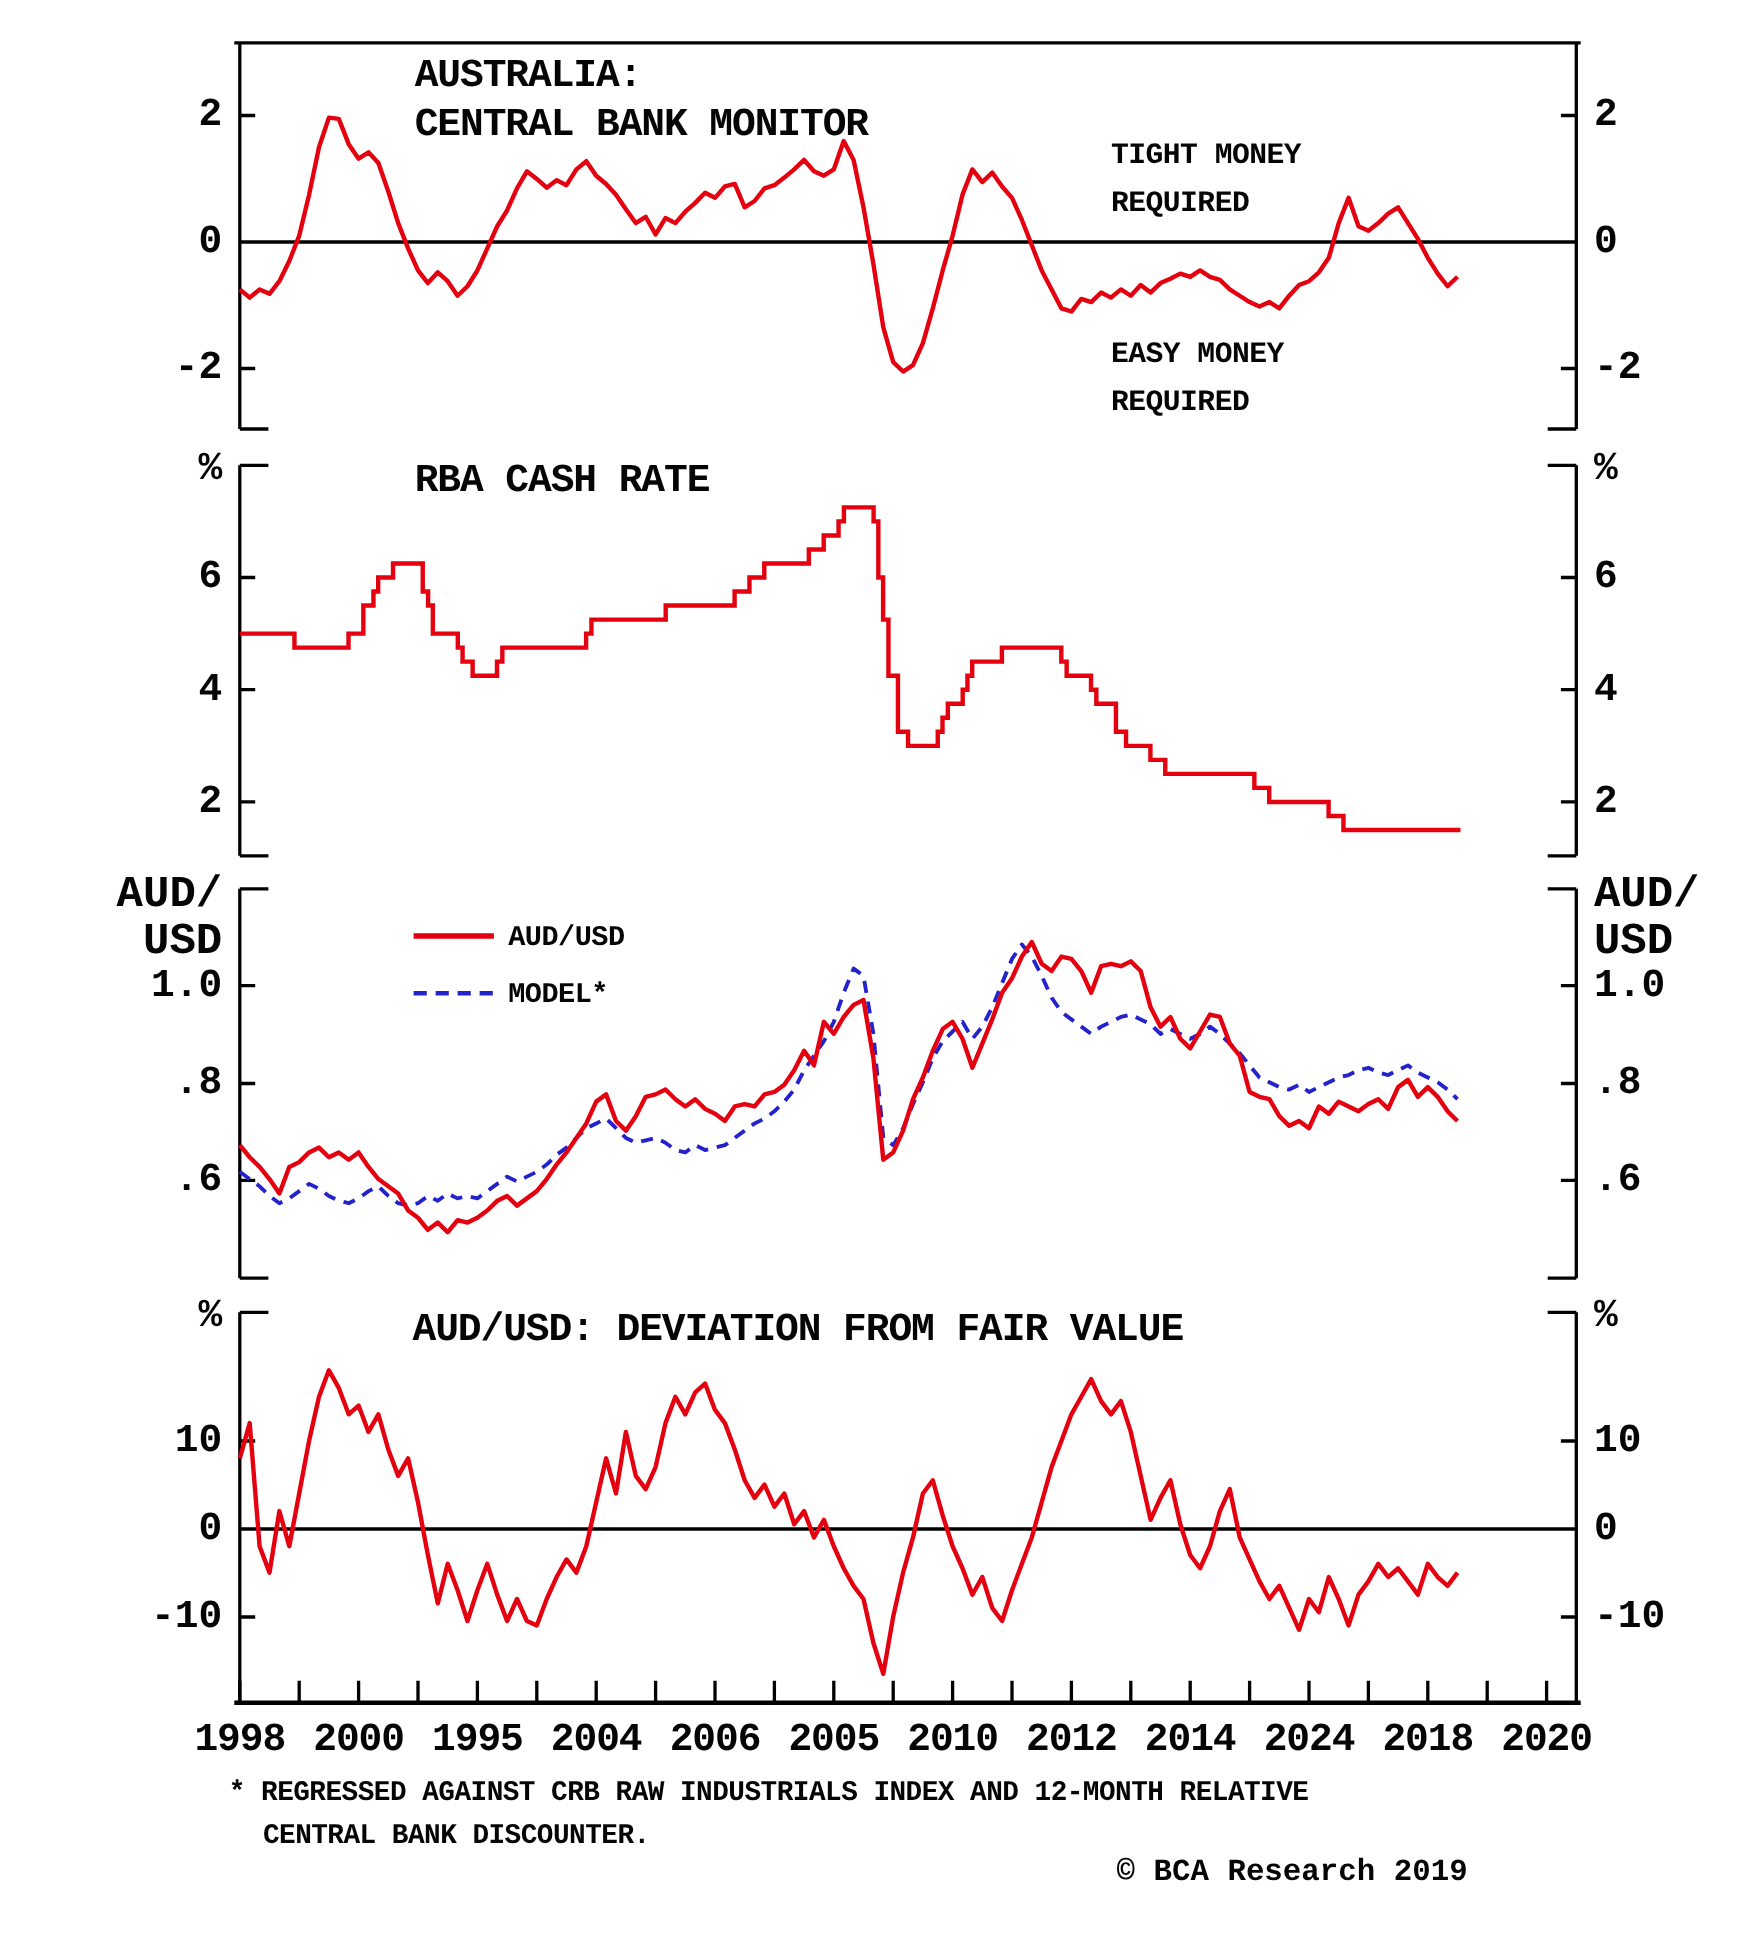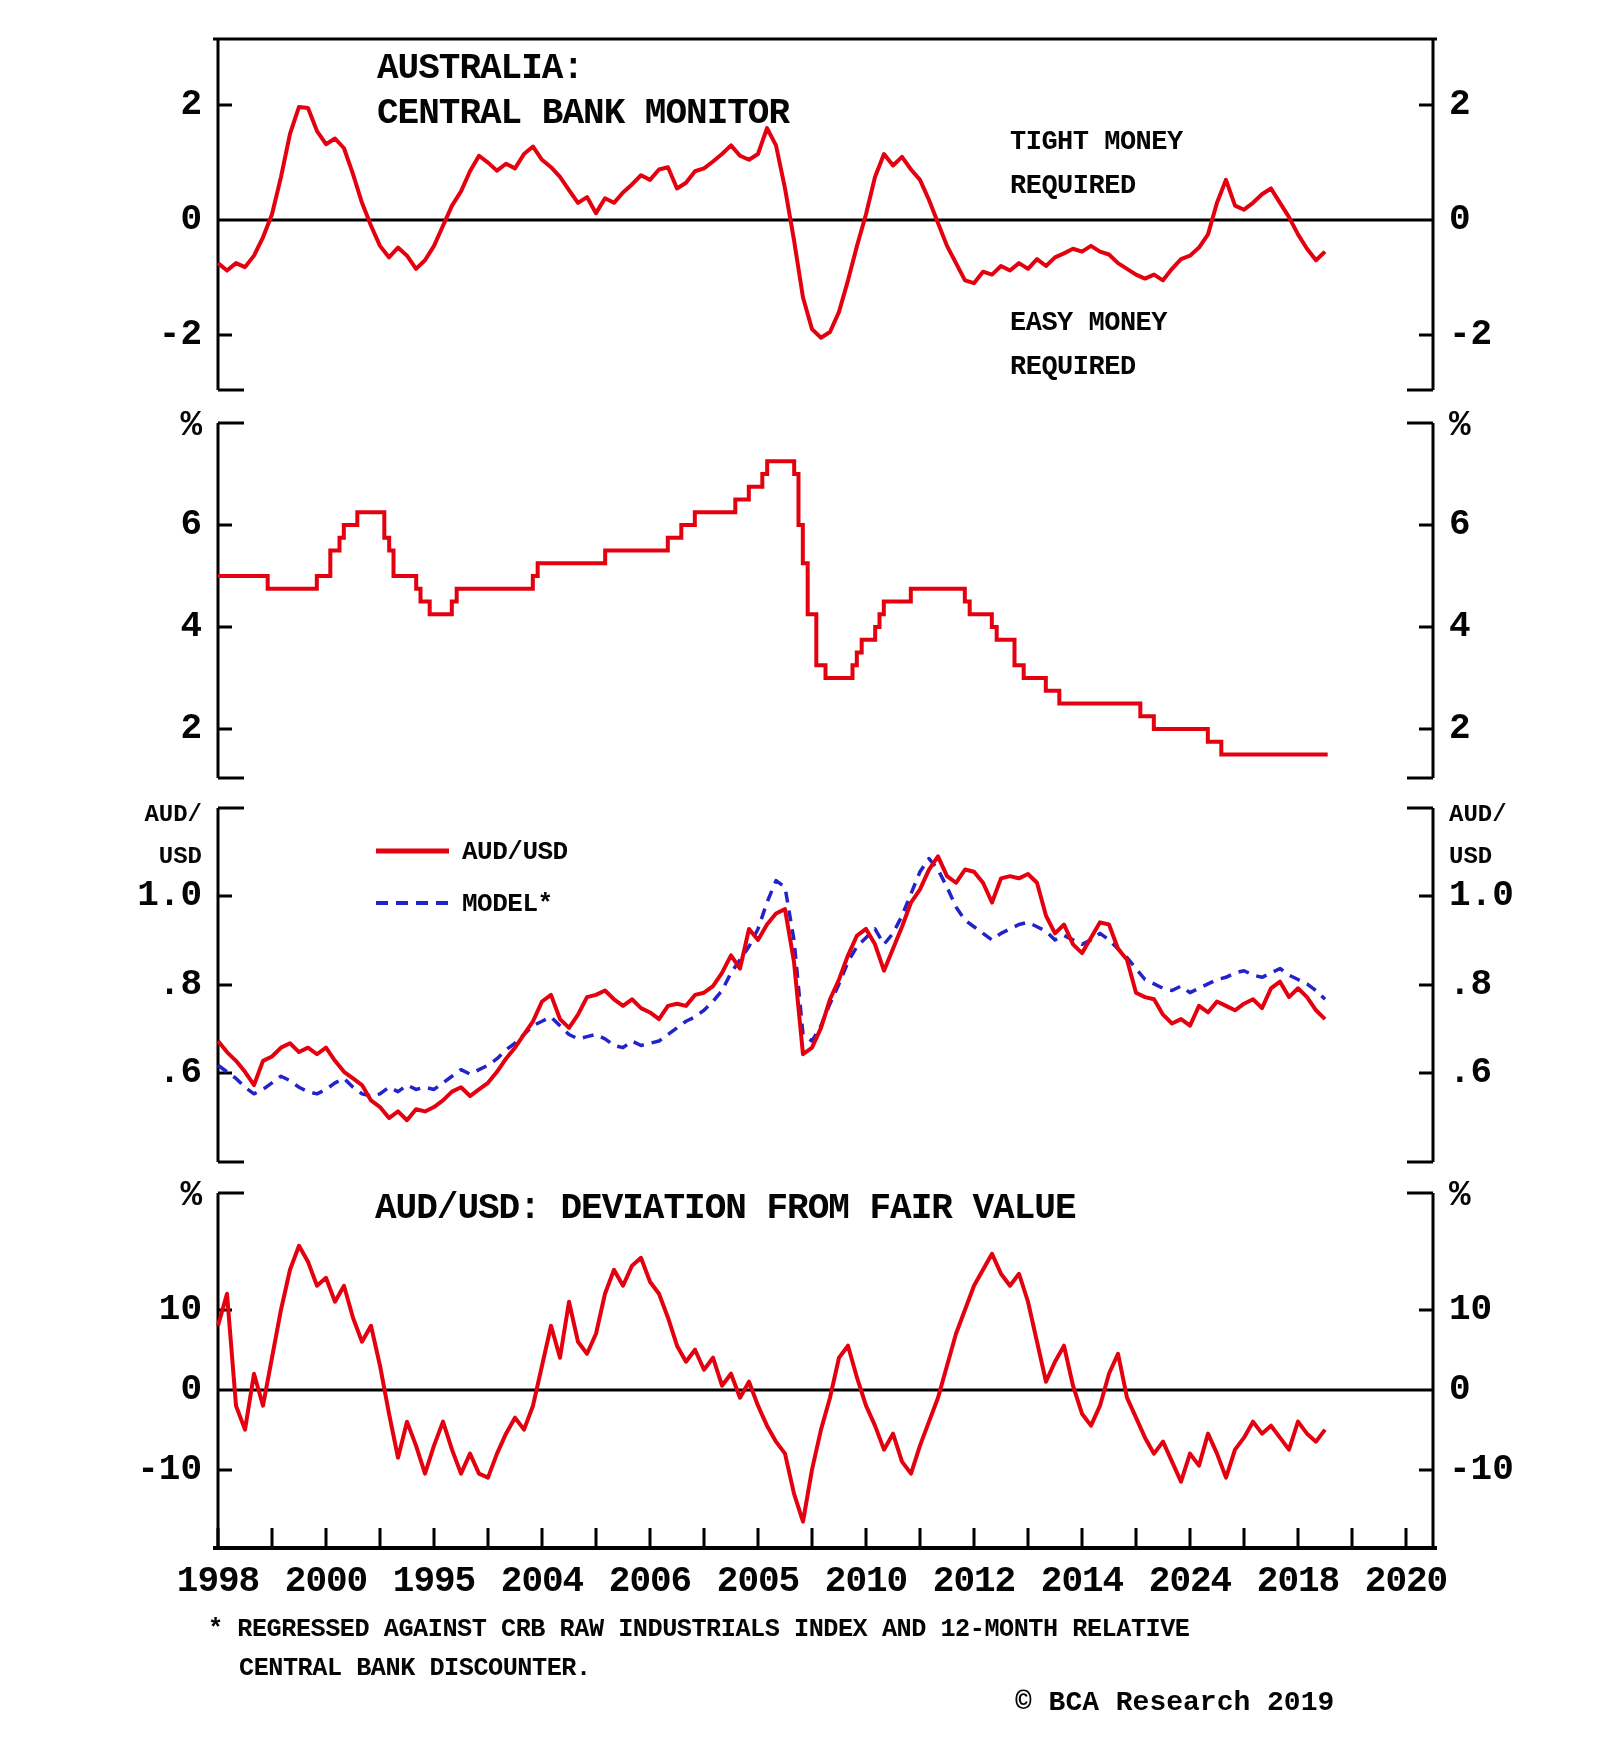--- a/index.html
+++ b/index.html
@@ -6,21 +6,21 @@
   #stage{position:relative;width:1600px;height:1758px;background:#ffffff;overflow:hidden;
          font-family:Liberation Mono, monospace;color:#050505;margin-left:25px;}
   #chart-svg{position:absolute;left:0;top:0;}
   .lbl{position:absolute;font-weight:bold;color:#050505;white-space:nowrap;}
   .num{font-size:36px;line-height:42px;height:42px;}
   .left-lbl{left:70px;width:107px;text-align:right;}
   .right-lbl{left:1424px;width:140px;text-align:left;}
   .title{font-size:36px;line-height:45px;letter-spacing:-1px;}
   .annot{font-size:27px;line-height:44px;letter-spacing:-0.5px;}
   .legend-lbl{font-size:26px;line-height:40px;letter-spacing:-0.5px;}
-  .axis-title{font-size:24px;line-height:42px;}
+  .axis-title{font-size:40px;line-height:42px;}
   .year{position:absolute;top:1562px;width:130px;text-align:center;font-weight:bold;
         font-size:36px;line-height:40px;letter-spacing:-1px;}
   .footnote{font-size:26px;line-height:34px;letter-spacing:-0.5px;transform:scaleX(0.97);transform-origin:left top;}
   .copyright{font-size:28px;line-height:34px;}
 </style>
 </head>
 <body>
 
 <div id="stage">
 
@@ -68,20 +68,21 @@
     <div>EASY MONEY</div>
     <div>REQUIRED</div>
   </div>
   <div class="lbl num left-lbl" style="top:84px">2</div>
   <div class="lbl num left-lbl" style="top:199px">0</div>
   <div class="lbl num left-lbl" style="top:314px">-2</div>
   <div class="lbl num right-lbl" style="top:84px">2</div>
   <div class="lbl num right-lbl" style="top:199px">0</div>
   <div class="lbl num right-lbl" style="top:314px">-2</div>
 
+  <div class="lbl title" style="left:352px;top:414px">RBA CASH RATE</div>
   <div class="lbl num left-lbl" style="top:405px">%</div>
   <div class="lbl num left-lbl" style="top:504px">6</div>
   <div class="lbl num left-lbl" style="top:606px">4</div>
   <div class="lbl num left-lbl" style="top:708px">2</div>
   <div class="lbl num right-lbl" style="top:405px">%</div>
   <div class="lbl num right-lbl" style="top:504px">6</div>
   <div class="lbl num right-lbl" style="top:606px">4</div>
   <div class="lbl num right-lbl" style="top:708px">2</div>
 
   <div class="lbl axis-title left-lbl" style="top:794px">

